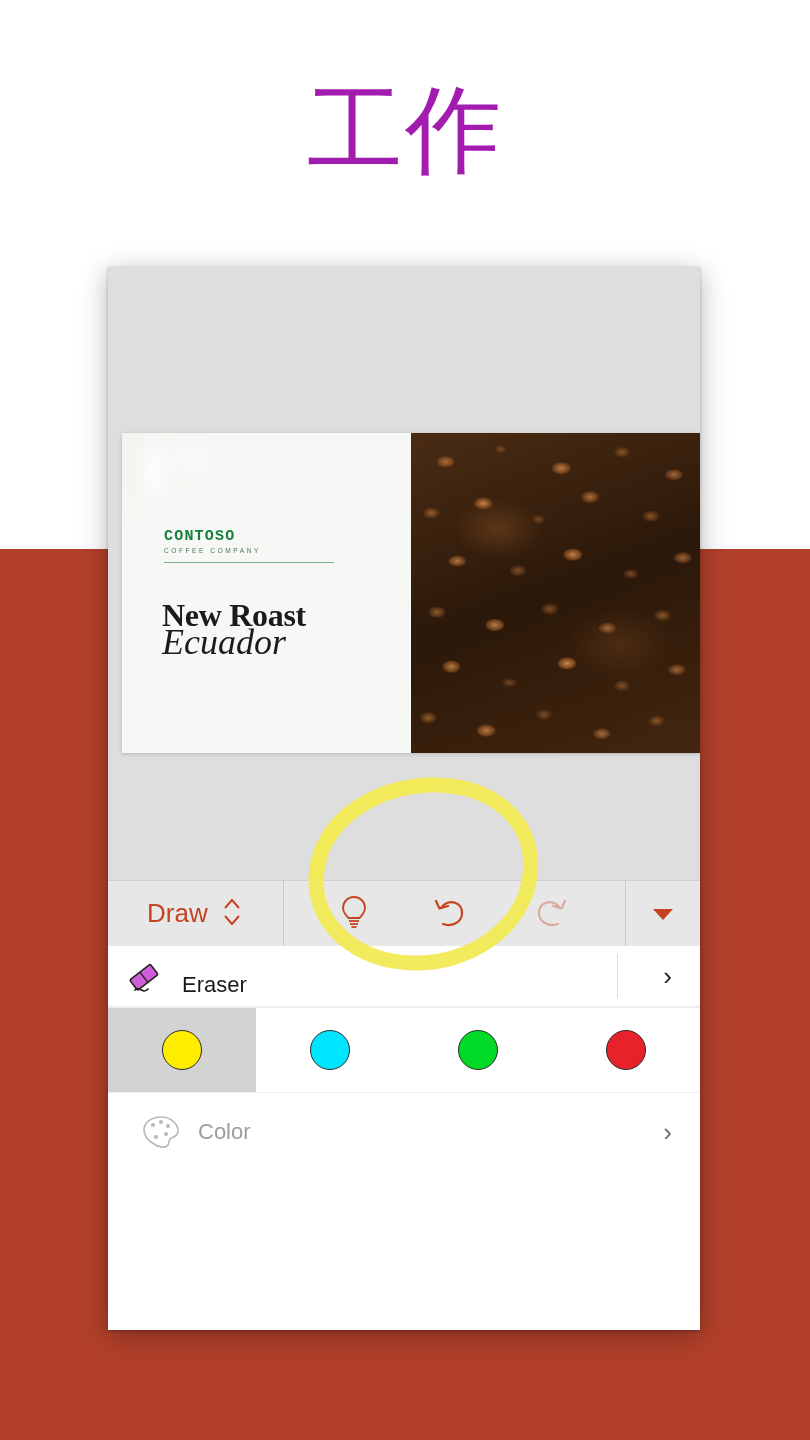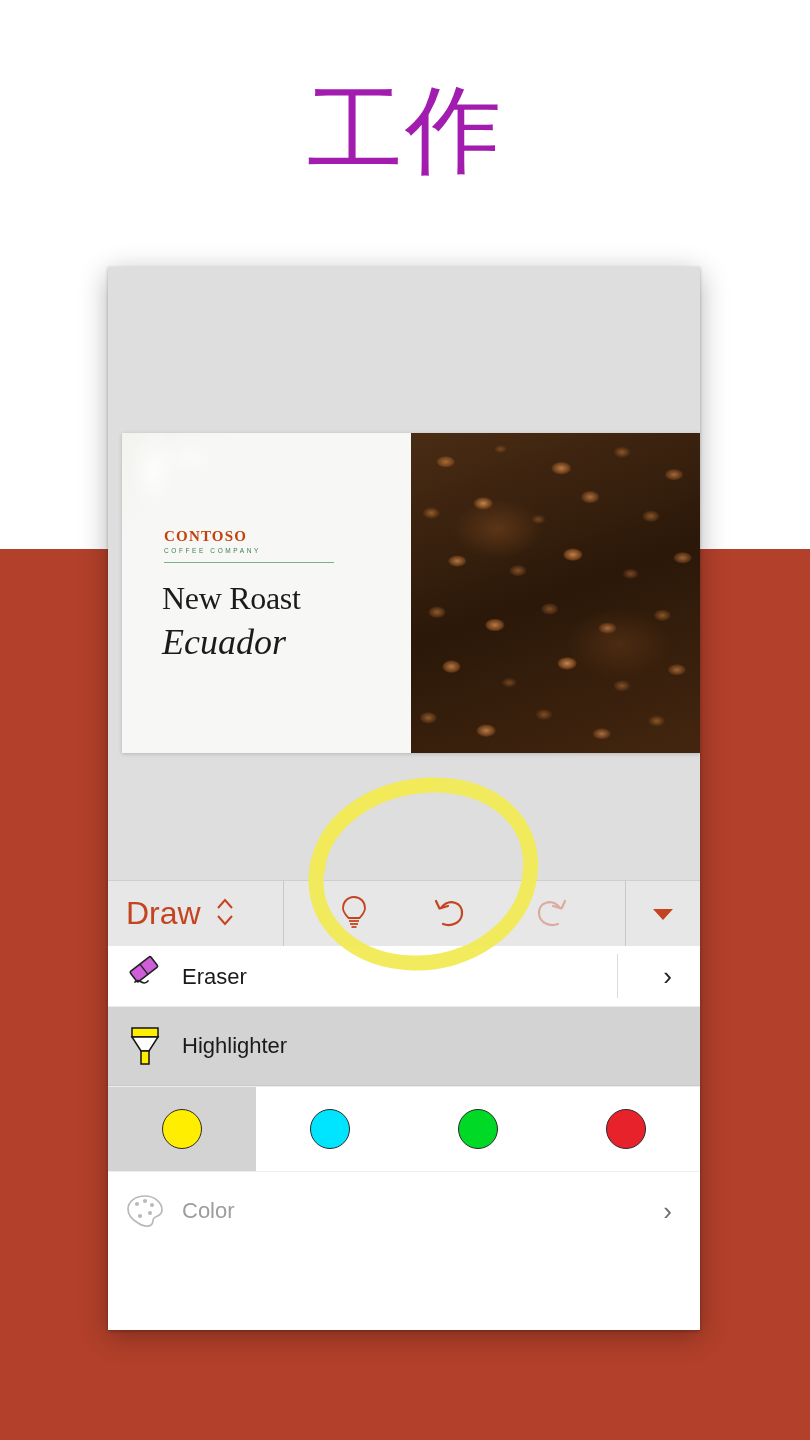--- a/index.html
+++ b/index.html
@@ -101,36 +101,36 @@
       radial-gradient(ellipse 13px 8px at 66% 94%, #aa6e3c 0%, #5e3518 58%, rgba(0,0,0,0) 73%),
       radial-gradient(ellipse 12px 8px at 85% 90%, #8c5727 0%, #4b2b12 60%, rgba(0,0,0,0) 74%),
       radial-gradient(ellipse 60px 40px at 30% 30%, rgba(120,70,30,0.55) 0%, rgba(30,16,6,0) 75%),
       radial-gradient(ellipse 70px 46px at 72% 66%, rgba(100,58,24,0.5) 0%, rgba(30,16,6,0) 75%),
       linear-gradient(160deg, #4a2c14 0%, #2b1809 50%, #43260f 100%);
   }
   #contoso-logo {
     position:absolute; left:42px; top:95px; width:210px;
   }
   #contoso-name {
-    font-family:Liberation Serif, serif;
+    font-family:Liberation Mono, monospace;
     font-size:15px; font-weight:700; letter-spacing:1.2px;
-    color:#c2410c;
+    color:#15803d;
   }
   #contoso-sub {
     font-family:"Liberation Sans", sans-serif;
     font-size:6.5px; letter-spacing:2.6px; color:#3d7d4d;
     margin-top:2px;
   }
   #logo-rule {
     margin-top:8px; width:170px; height:1px; background:#79b285;
   }
   #slide-title {
-    position:absolute; left:40px; top:147px;
+    position:absolute; left:40px; top:164px;
     font-family:"Liberation Serif", serif;
-    font-size:32px; font-weight:400; color:#1b1b1b;
+    font-size:32px; font-weight:700; color:#1b1b1b;
     letter-spacing:-0.3px;
   }
   #slide-subtitle {
     position:absolute; left:40px; top:188px;
     font-family:"Liberation Serif", serif;
     font-size:36px; font-style:italic; color:#1b1b1b;
   }
   #slide-body {
     position:absolute; left:40px; top:224px; width:190px;
     font-family:"Liberation Sans", sans-serif;
@@ -150,21 +150,21 @@
     border-top:1px solid #cfcfcf;
     display:flex; align-items:stretch;
   }
   #ribbon-tab {
     width:176px; display:flex; align-items:center; gap:14px;
     padding-left:18px;
     border-right:1px solid #c9c9c9;
     cursor:pointer;
   }
   #ribbon-tab-label {
-    font-size:32px; color:#c4441f; font-weight:400;
+    font-size:26px; color:#c4441f; font-weight:400;margin-left:21px;
   }
   #ribbon-actions {
     flex:1; display:flex; align-items:center; justify-content:space-around;
     padding:0 24px;
     border-right:1px solid #c9c9c9;
   }
   #ribbon-more {
     width:74px; display:flex; align-items:center; justify-content:center;
     cursor:pointer;
   }
@@ -178,21 +178,21 @@
   }
   .tool-row {
     position:relative;
     height:79px;
     display:flex; align-items:center;
     background:#ffffff;
     border-bottom:1px solid #ebebeb;
     cursor:pointer;
   }
   .tool-row.selected { background:#d3d3d3; border-bottom-color:#c9c9c9; }
-  .tool-row.first { height:61px; align-items:flex-end; padding-bottom:16px; }
+  .tool-row.first { height:61px; align-items:flex-end; padding-bottom:8px; }
   .tool-icon {
     width:74px; display:flex; align-items:center; justify-content:center;
     flex-shrink:0;
   }
   .tool-label {
     font-size:22px; color:#1a1a1a;
   }
   .row-chevron {
     position:absolute; right:28px; top:50%; transform:translateY(-50%);
     font-size:26px; color:#222; line-height:1;
@@ -213,21 +213,21 @@
   }
   .swatch-cell.selected { background:#d3d3d3; }
   .swatch {
     width:40px; height:40px; border-radius:50%;
     border:1.5px solid #2b2b2b;
   }
 
   
   #color-row {
     height:78px; display:flex; align-items:center;
-    background:#ffffff; position:relative; cursor:pointer;
+    background:#ffffff; position:relative; cursor:pointer;padding-left:16px;
   }
   #color-row .tool-label { color:#9d9d9d; }
   #color-row .row-chevron { color:#6e6e6e; font-weight:300; }
 </style>
 </head>
 <body>
 
 <div id="bg-top"></div>
 <div id="bg-bottom"></div>
 
@@ -309,30 +309,20 @@
           </g>
           <path d="M10 28 C 14 23, 18 33, 23 27" fill="none" stroke="#222" stroke-width="1.7" stroke-linecap="round"></path>
         </svg>
       </span>
       <span class="tool-label">Eraser</span>
       <span class="row-divider"></span>
       <span class="row-chevron">›</span>
     </div>
 
 
-    <div class="tool-row selected">
-      <span class="tool-icon">
-        <svg width="40" height="46" viewBox="0 0 40 46">
-          <rect x="7" y="5" width="26" height="9" fill="#ffee00" stroke="#141414" stroke-width="1.5"></rect>
-          <polygon points="7,14 33,14 24,28 16,28" fill="#ffffff" stroke="#141414" stroke-width="1.5"></polygon>
-          <polygon points="16,28 24,28 24,41 16,41" fill="#ffee00" stroke="#141414" stroke-width="1.5"></polygon>
-        </svg>
-      </span>
-      <span class="tool-label">Highlighter</span>
-    </div>
 
     <div id="color-swatches">
       <div class="swatch-cell selected">
         <span class="swatch" style="background:#ffee00"></span>
       </div>
       <div class="swatch-cell">
         <span class="swatch" style="background:#00e5ff"></span>
       </div>
       <div class="swatch-cell">
         <span class="swatch" style="background:#00d926"></span>

